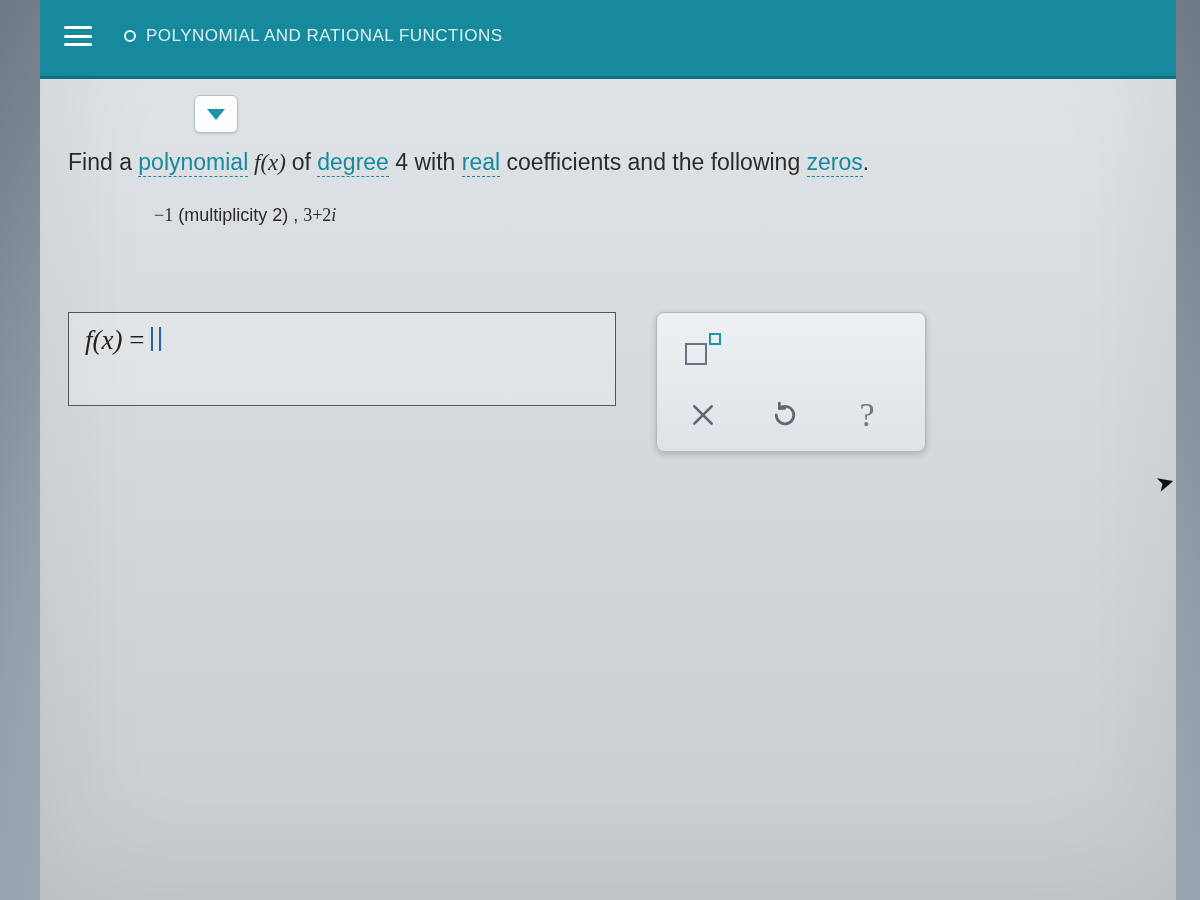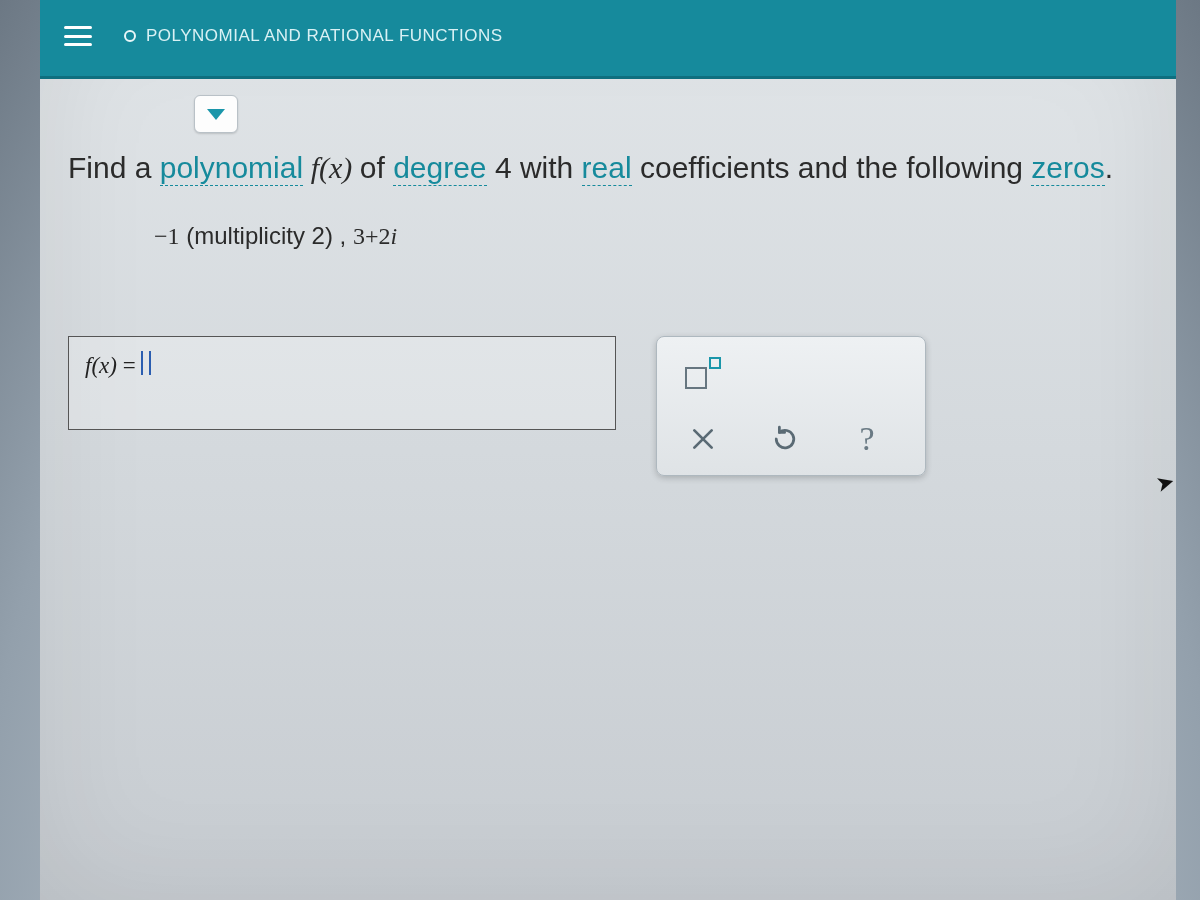--- a/index.html
+++ b/index.html
@@ -58,49 +58,49 @@
     cursor: pointer;
   }
   .chevron-down {
     width: 0; height: 0;
     border-left: 9px solid transparent;
     border-right: 9px solid transparent;
     border-top: 11px solid #1a96aa;
   }
 
   .problem {
-    font-size: 30px;
+    font-size: 23px;
     color: #2b2b2b;
     line-height: 1.5;
     margin-top: 2px;
   }
   .link { color: #168a9c; border-bottom: 1px dashed #168a9c; padding-bottom: 1px; }
   .mathit { font-style: italic; font-family: "Times New Roman", Times, serif; }
 
   .zeros {
-    font-size: 24px;
+    font-size: 18px;
     color: #2b2b2b;
-    margin: 32px 0 0 86px;
+    margin: 24px 0 0 86px;
     font-family: "Times New Roman", Times, serif;
   }
   .zeros .txt { font-family: Arial, Helvetica, sans-serif; }
 
   .answer-row {
     display: flex;
     gap: 40px;
     margin-top: 86px;
     align-items: flex-start;
   }
 
   .answer-box {
     width: 548px; height: 94px;
     border: 1px solid #555;
     background: rgba(255,255,255,0.25);
     padding: 12px 16px;
-    font-size: 23px;
+    font-size: 27px;
     font-family: "Times New Roman", Times, serif;
     font-style: italic;
     color: #222;
     display: flex; align-items: flex-start; gap: 10px;
   }
   .answer-box .eq { font-style: normal; }
   .cursor-slot {
     display: inline-block;
     width: 10px; height: 24px;
     border-left: 2px solid #2a5db0;

